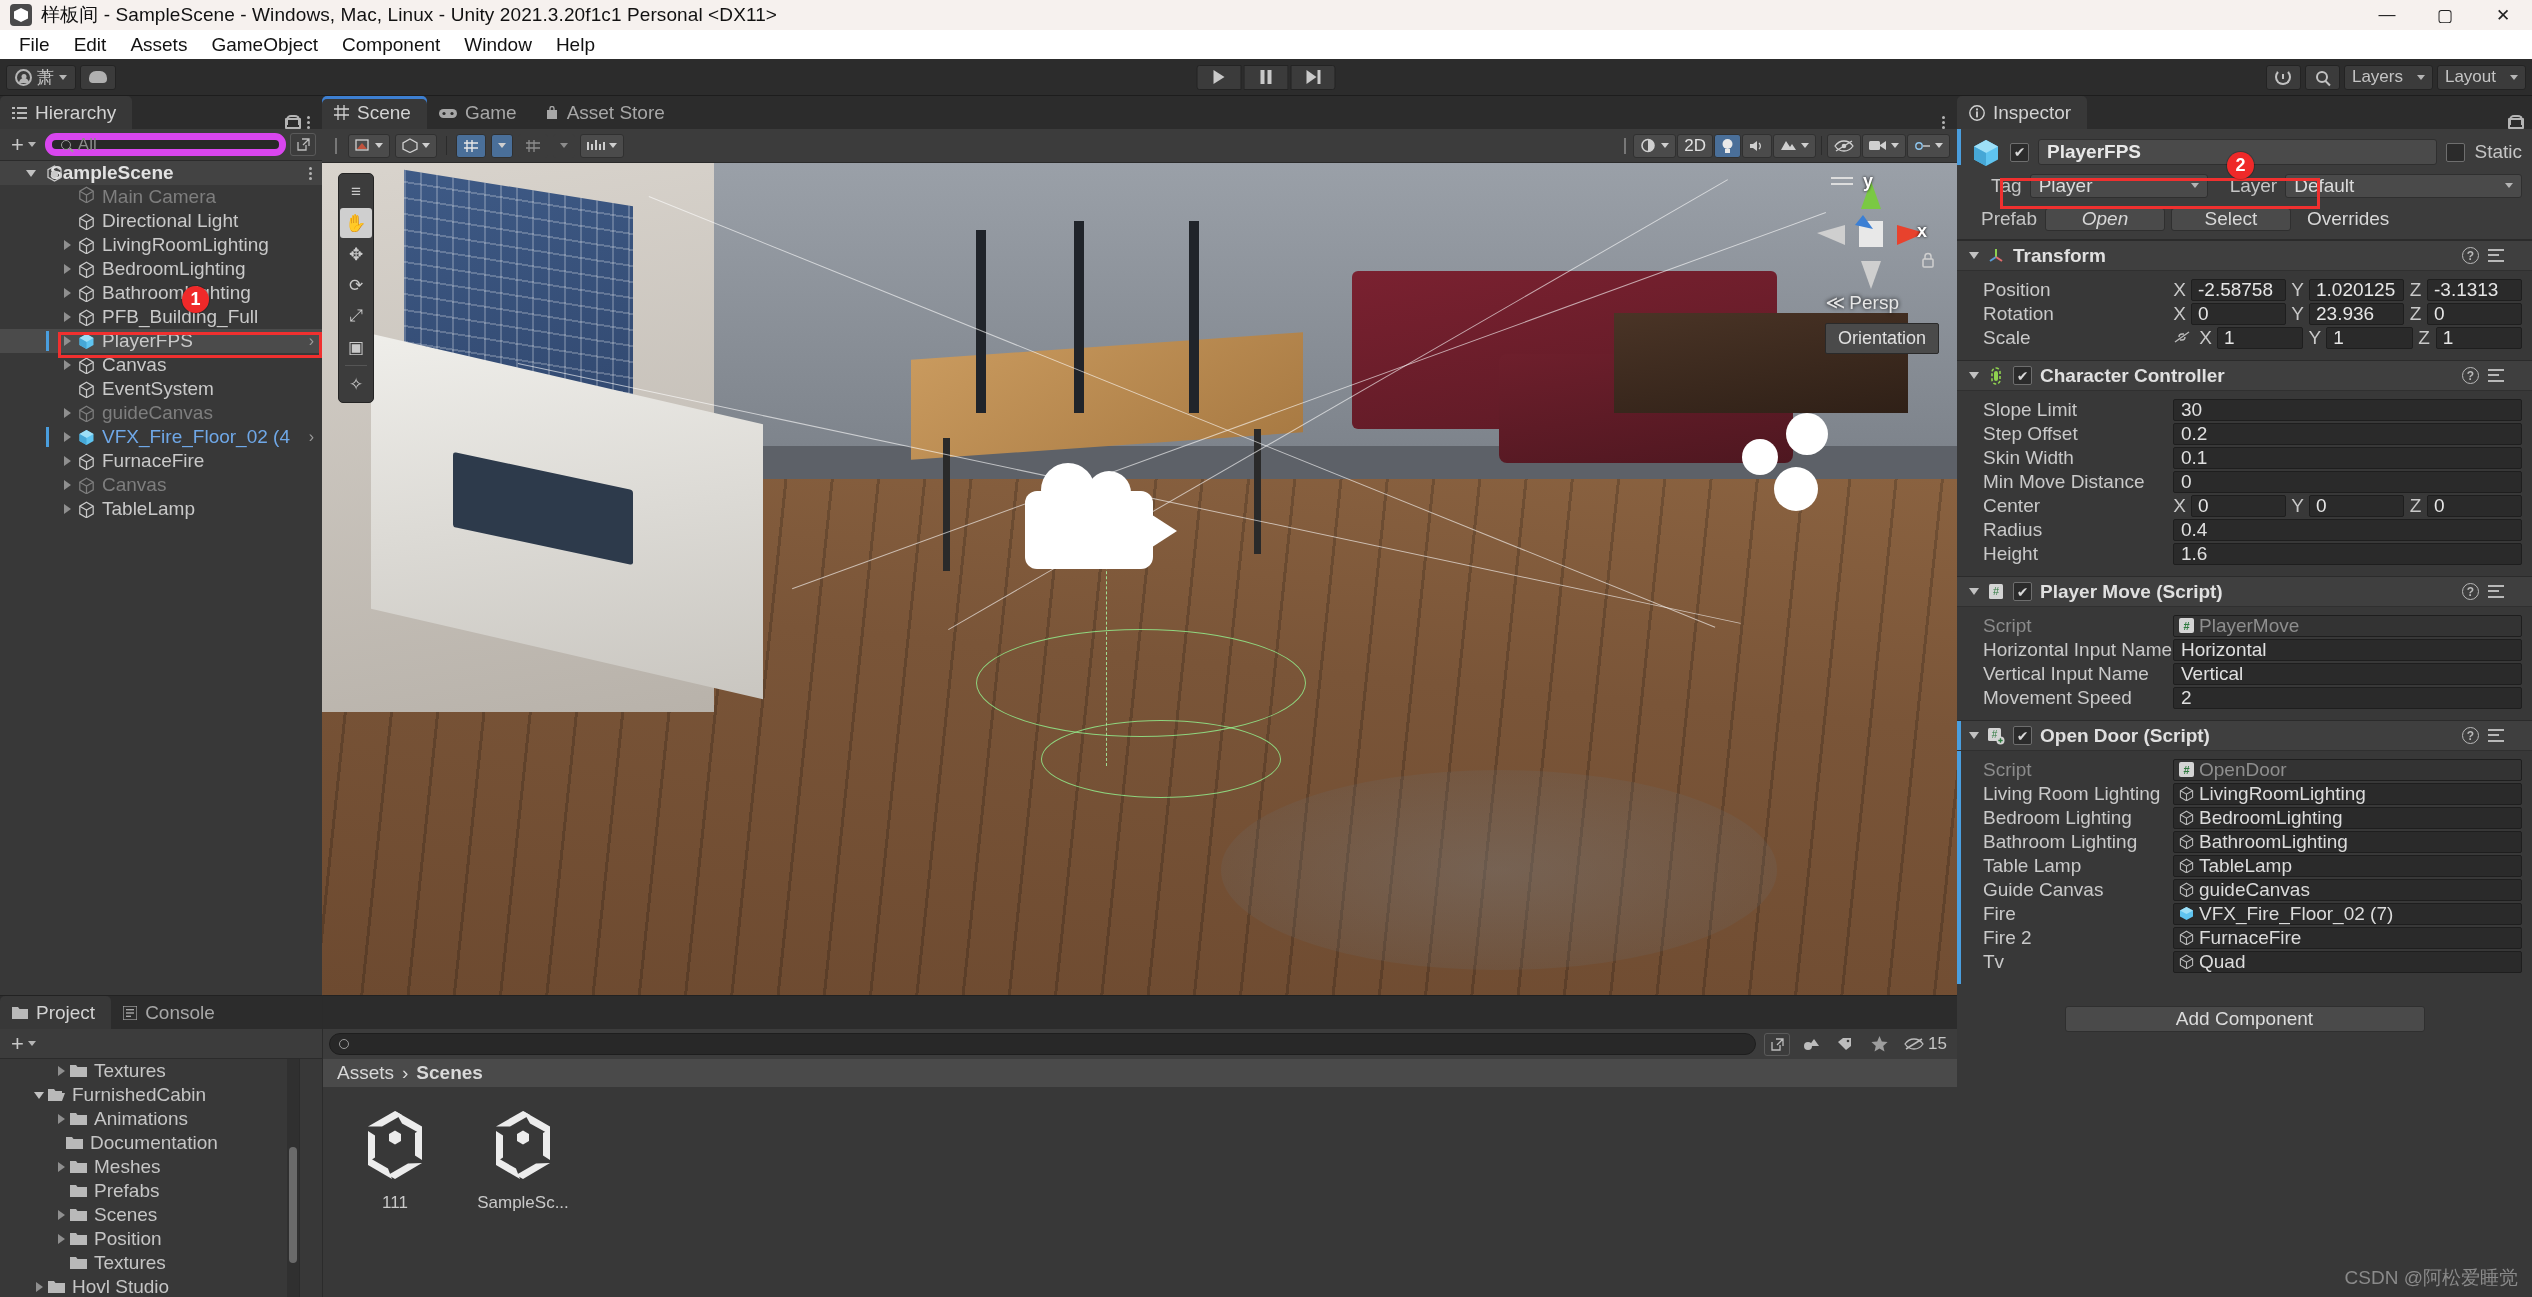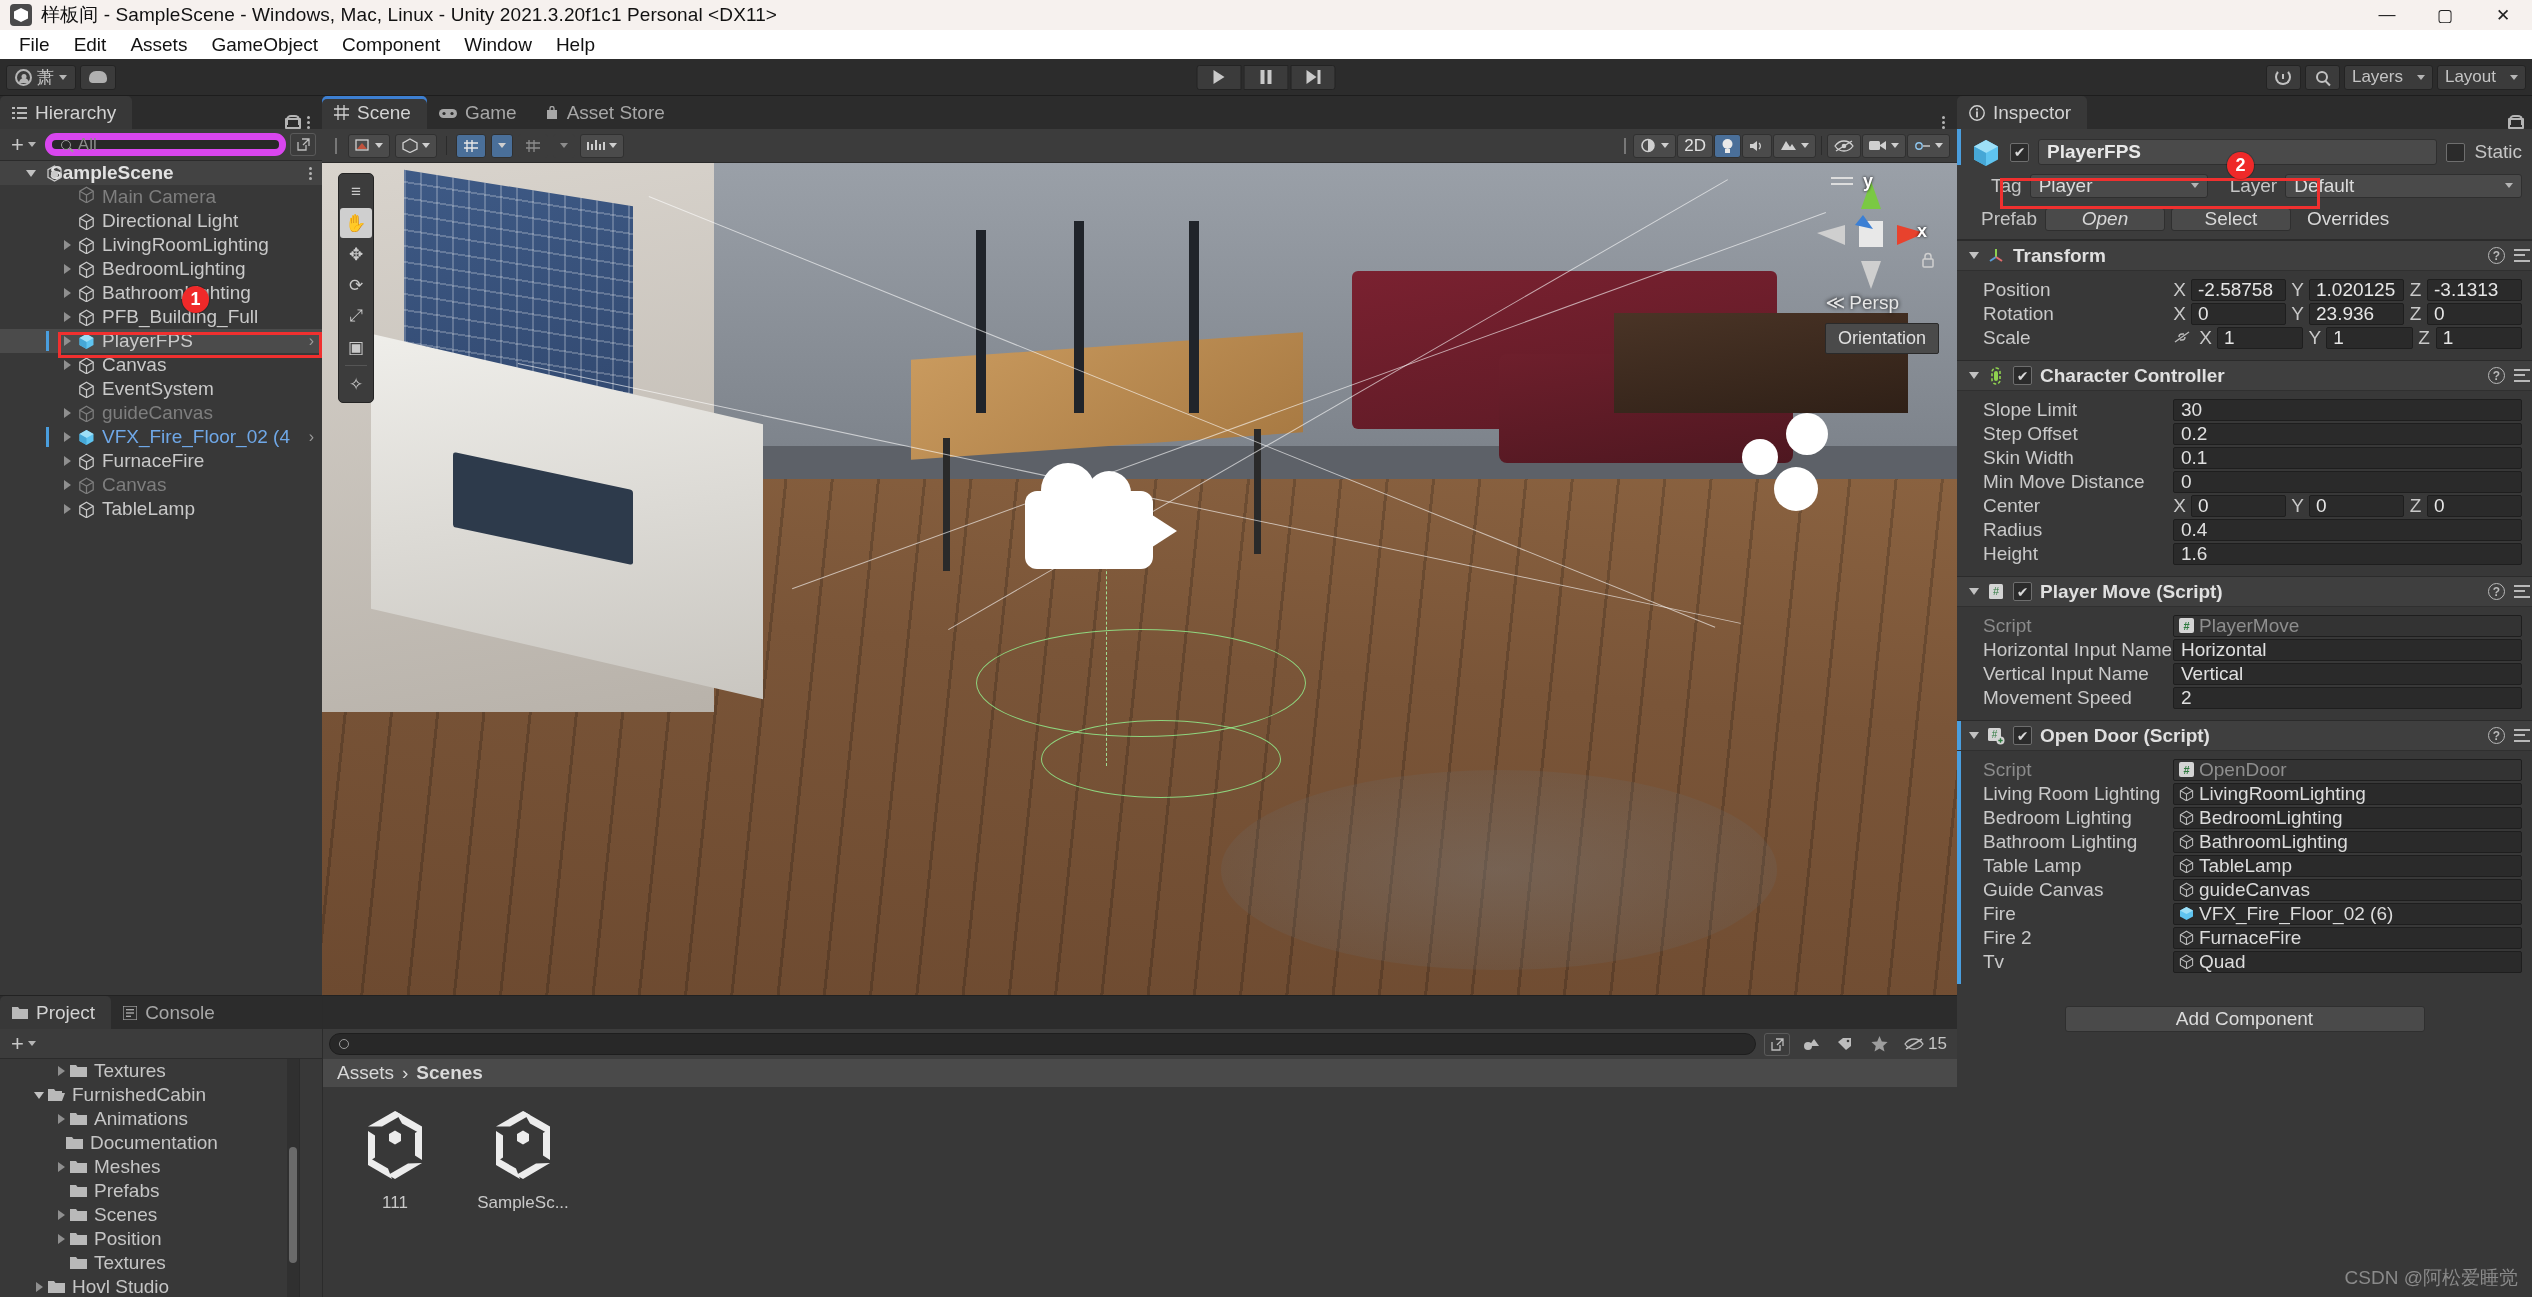--- a/index.html
+++ b/index.html
@@ -243,21 +243,21 @@
   .static-lbl { font-size:19px; color:#c5c5c5; white-space:nowrap; }
   .ih-row2 { display:flex; align-items:center; gap:8px; padding:0 10px 0 34px; height:29px; margin-top:4px; }
   .lbl-sm { font-size:19px; color:#c5c5c5; white-space:nowrap; }
   .combo { height:24px; background:#4a4a4a; border:1px solid #2f2f2f; border-radius:3px; display:flex; align-items:center; justify-content:space-between; padding:0 8px; color:#dcdcdc; font-size:19px; }
   .ih-row3 { display:flex; align-items:center; gap:6px; padding:0 10px 0 24px; height:28px; margin-top:5px; }
   .btn-flat { height:23px; background:#4a4a4a; border:1px solid #2f2f2f; border-radius:3px; display:flex; align-items:center; justify-content:center; font-size:19px; color:#d8d8d8; }
 
   .comp {
     border-top:1px solid #2b2b2b; background:#383838;
   }
-  .comp-head { height:30px; background:#3f3f3f; display:flex; align-items:center; gap:8px; padding:0 2px 0 12px; border-bottom:1px solid #303030; position:relative; }
+  .comp-head { height:30px; background:#3f3f3f; display:flex; align-items:center; gap:8px; padding:0 28px 0 12px; border-bottom:1px solid #303030; position:relative; }
   .comp-title { font-weight:bold; color:#e0e0e0; font-size:19px; }
   .comp-head .right-ic { margin-left:auto; display:flex; gap:9px; align-items:center; }
   .help-ico { width:17px;height:17px;border:1.7px solid #b9b9b9;border-radius:50%;display:flex;align-items:center;justify-content:center;font-size:12px;color:#b9b9b9;font-weight:bold; }
   .pre-ico { width:16px;height:16px; display:flex; flex-direction:column; justify-content:space-around; }
   .pre-ico i { height:2px;background:#b9b9b9;display:block; }
   .pre-ico i:nth-child(1){width:100%} .pre-ico i:nth-child(2){width:70%} .pre-ico i:nth-child(3){width:100%}
 
   .prow-f { height:19px; display:flex; align-items:center; padding:0 10px 0 26px; font-size:19px; color:#c9c9c9; margin:5px 0; }
   .pf-label { width:190px; flex:none; white-space:nowrap; }
   .pf-label.dimlab { color:#8b8b8b; }
@@ -1285,21 +1285,21 @@
                       <span>guideCanvas</span>
                     </span>
                   </div>
                   <div class="prow-f">
                     <span class="pf-label">Fire</span>
                     <span class="obj-ref">
                       <svg class="mini-cube" viewBox="0 0 15 15">
                         <path d="M7.5 1 14 4.5v6L7.5 14 1 10.5v-6z" fill="#5fc4f0"></path>
                         <path d="M7.5 1 14 4.5 7.5 8 1 4.5z" fill="#9ddff7"></path>
                       </svg>
-                      <span>VFX_Fire_Floor_02 (6)</span>
+                      <span>VFX_Fire_Floor_02 (7)</span>
                     </span>
                   </div>
                   <div class="prow-f">
                     <span class="pf-label">Fire 2</span>
                     <span class="obj-ref">
                       <svg class="mini-cube" viewBox="0 0 15 15">
                         <path d="M7.5 1.2 13.6 4.7v6.6L7.5 14.8 1.4 11.3V4.7z" fill="none" stroke="#b9b9b9" stroke-width="1.1"></path>
                         <path d="M1.4 4.7 7.5 8.2l6.1-3.5M7.5 8.2v6.6" fill="none" stroke="#b9b9b9" stroke-width="1.1"></path>
                       </svg>
                       <span>FurnaceFire</span>

